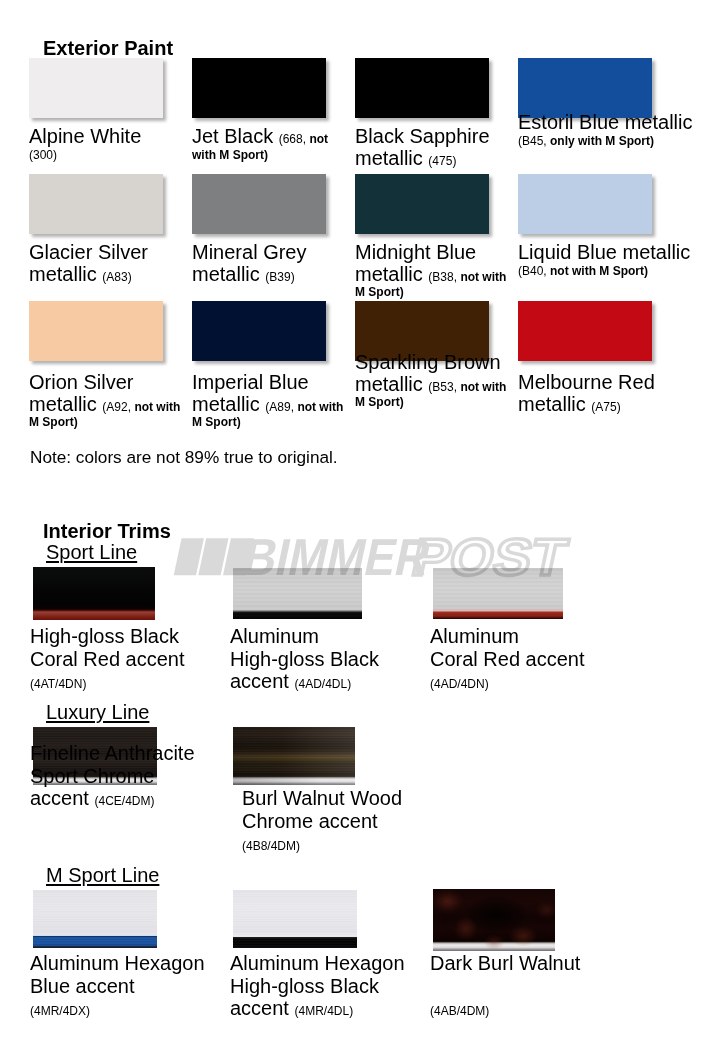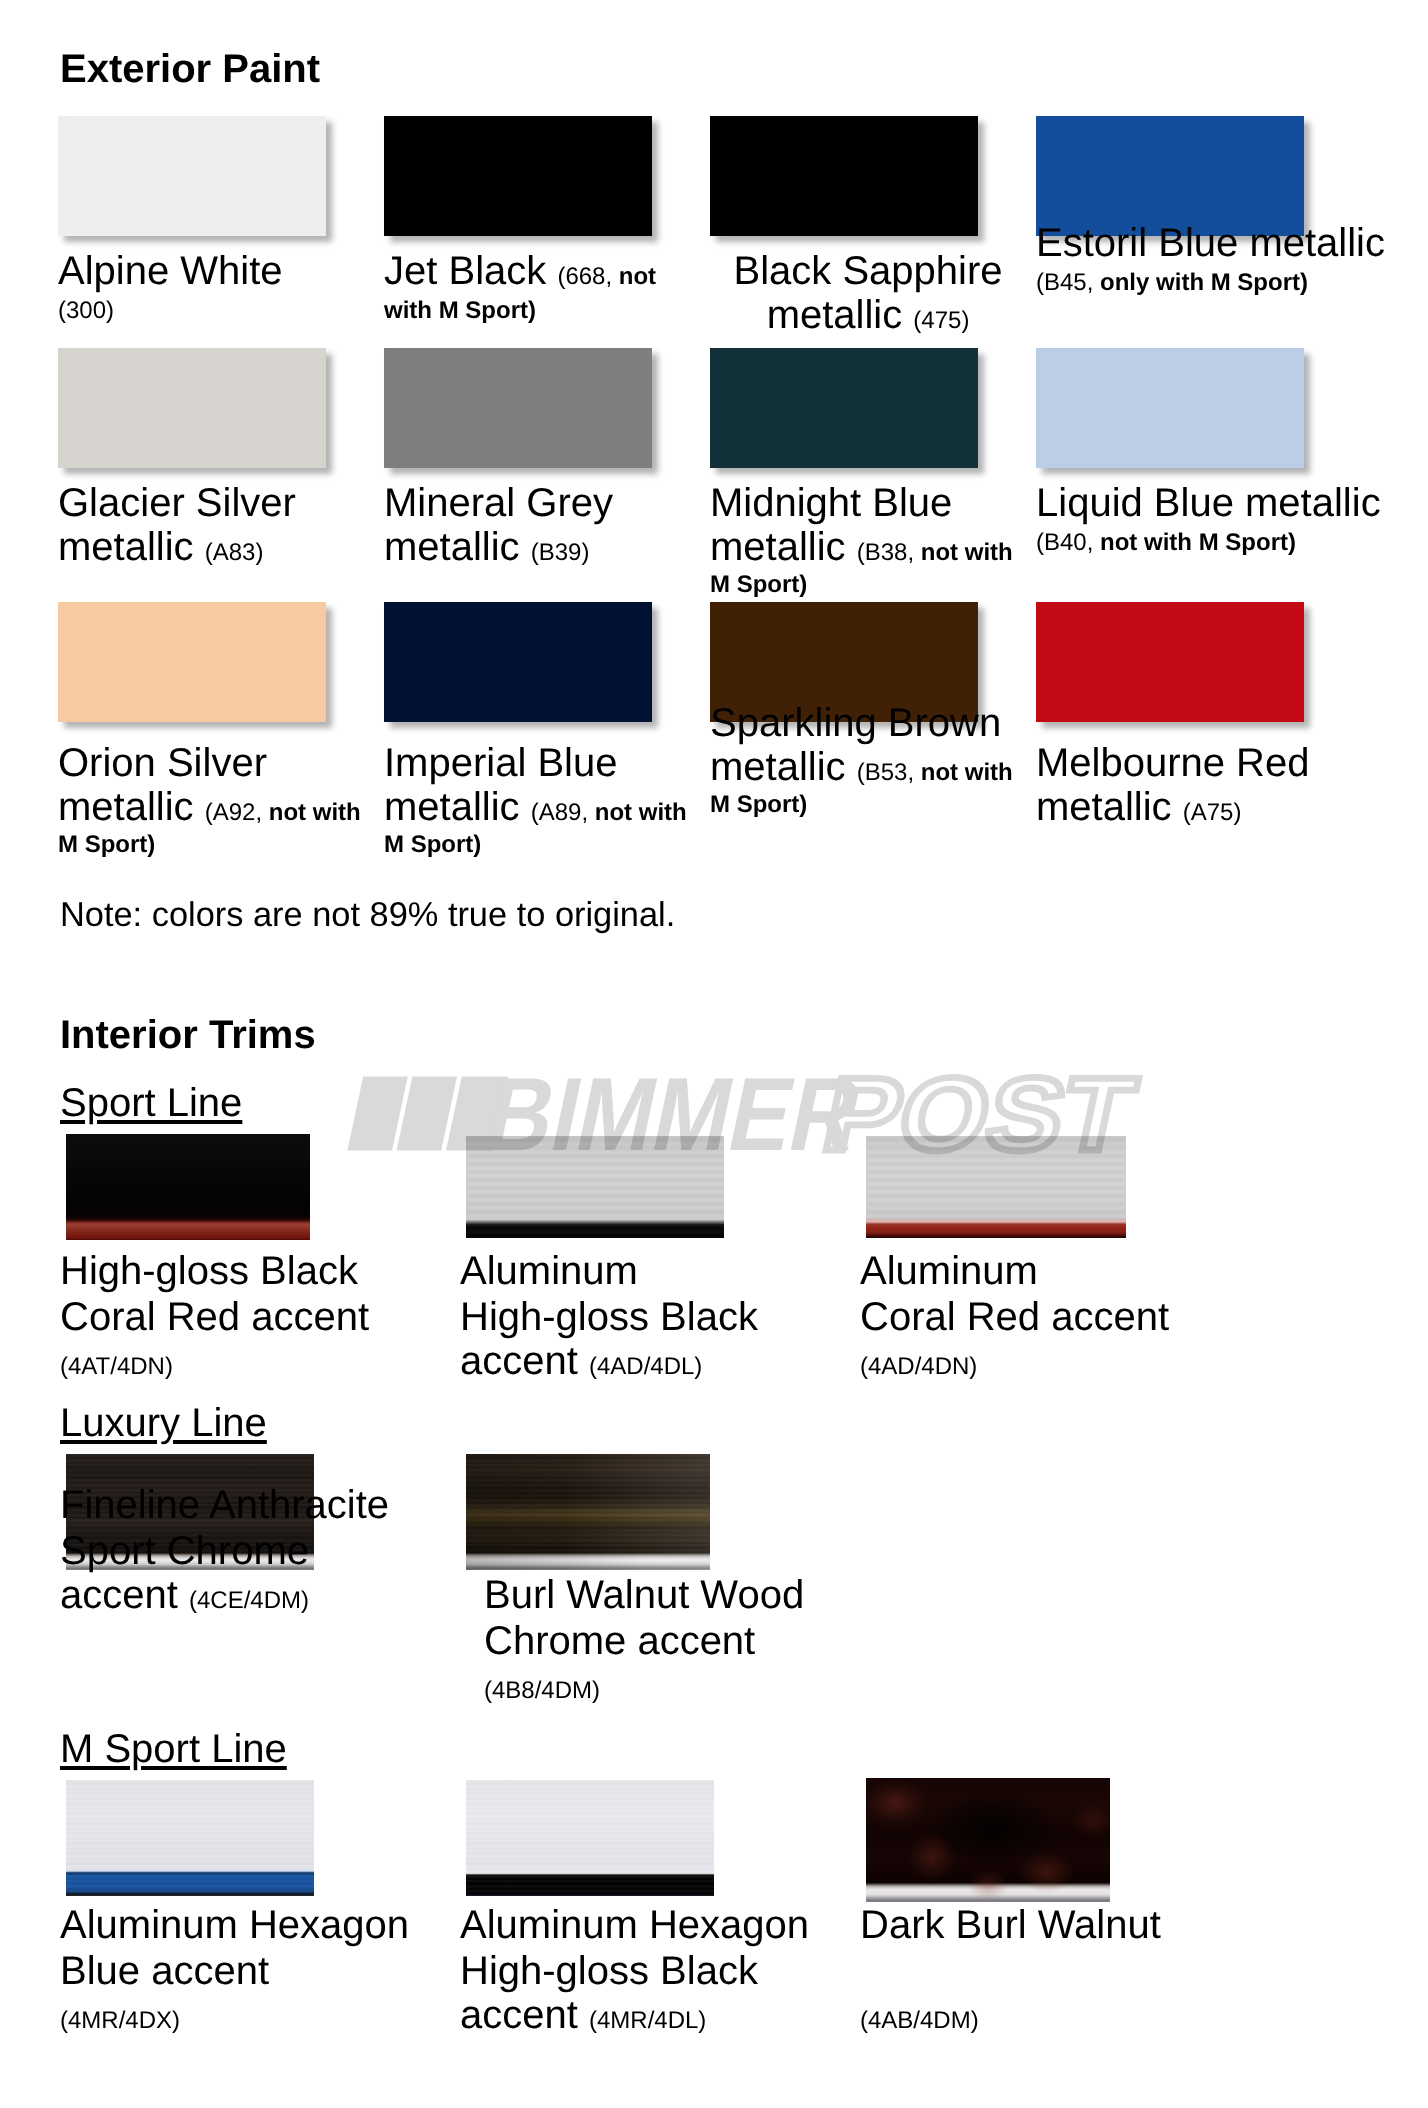--- a/index.html
+++ b/index.html
@@ -1,33 +1,33 @@
 <!DOCTYPE html>
 <html><head>
 <meta charset="utf-8">
 <title>Exterior Paint and Interior Trims</title>
 <style>
   html,body{margin:0;padding:0;}
   body{width:714px;height:1054px;background:#ffffff;
        font-family:"Liberation Sans",sans-serif;color:#000;overflow:hidden;}
   .page{position:relative;width:714px;height:1054px;}
-  .section-title{position:absolute;margin:0;font-size:20px;font-weight:bold;white-space:nowrap;line-height:20px;}
+  .section-title{position:absolute;margin:13px;font-size:20px;font-weight:bold;white-space:nowrap;line-height:20px;}
   .note{position:absolute;font-size:17.2px;white-space:nowrap;line-height:17px;}
 
   
   .paint-chip{position:absolute;width:134px;height:60px;box-shadow:3px 3px 3px rgba(0,0,0,0.30);}
   .paint-label{position:absolute;font-size:12px;line-height:14.4px;}
   .paint-name{font-size:20px;line-height:21.5px;}
   .paint-code{font-size:12px;line-height:14.4px;}
   .paint-code b{font-weight:bold;}
 
   
   .line-title{position:absolute;font-size:20px;line-height:20px;white-space:nowrap;
               text-decoration:underline;text-underline-offset:2px;
-              text-decoration-thickness:1.5px;}
+              text-decoration-thickness:1.5px;margin-left:16px;}
   .trim-swatch{position:absolute;overflow:hidden;}
   .trim-label{position:absolute;font-size:20px;line-height:22.7px;}
   .trim-name{font-size:20px;}
   .trim-code{font-size:12px;}
 
   
   .sw-gloss-black-coral-red{
     background:
       linear-gradient(to bottom,#0b0c0c 0%,#090a0a 20%,#050505 45%,#030303 70%,
         #0a0202 78%,#260605 81%,#6d2018 83%,#9c4034 85%,#8e3529 88%,
@@ -97,21 +97,21 @@
 <div class="page">
 
   <h2 class="section-title" style="left:30px;top:25px;">Exterior Paint</h2>
 
   <div id="paint-grid">
       <div class="paint-chip" style="left: 29px; top: 58px; background: rgb(239, 237, 238);"></div>
       <div class="paint-label" style="left: 29px; top: 126px; width: 158px;"><span class="paint-name">Alpine White </span><br><span class="paint-code">(300)</span></div>
       <div class="paint-chip" style="left: 192px; top: 58px; background: rgb(0, 0, 0);"></div>
       <div class="paint-label" style="left: 192px; top: 126px; width: 158px;"><span class="paint-name">Jet Black </span><span class="paint-code">(668,<b> not with M Sport)</b></span></div>
       <div class="paint-chip" style="left: 355px; top: 58px; background: rgb(0, 0, 0);"></div>
-      <div class="paint-label" style="left: 355px; top: 126px; width: 158px; text-align: center;"><span class="paint-name">Black Sapphire metallic </span><span class="paint-code">(475)</span></div>
+      <div class="paint-label" style="left: 355px; top: 126px; width: 158px;"><span class="paint-name">Black Sapphire metallic </span><span class="paint-code">(475)</span></div>
       <div class="paint-chip" style="left: 518px; top: 58px; background: rgb(18, 78, 155);"></div>
       <div class="paint-label" style="left: 518px; top: 112px; width: 190px;"><span class="paint-name">Estoril Blue metallic </span><br><span class="paint-code">(B45,<b> only with M Sport)</b></span></div>
       <div class="paint-chip" style="left: 29px; top: 174px; background: rgb(215, 211, 207);"></div>
       <div class="paint-label" style="left: 29px; top: 242px; width: 158px;"><span class="paint-name">Glacier Silver metallic </span><span class="paint-code">(A83)</span></div>
       <div class="paint-chip" style="left: 192px; top: 174px; background: rgb(126, 127, 129);"></div>
       <div class="paint-label" style="left: 192px; top: 242px; width: 158px;"><span class="paint-name">Mineral Grey metallic </span><span class="paint-code">(B39)</span></div>
       <div class="paint-chip" style="left: 355px; top: 174px; background: rgb(19, 49, 57);"></div>
       <div class="paint-label" style="left: 355px; top: 242px; width: 158px;"><span class="paint-name">Midnight Blue metallic </span><span class="paint-code">(B38,<b> not with M Sport)</b></span></div>
       <div class="paint-chip" style="left: 518px; top: 174px; background: rgb(187, 206, 230);"></div>
       <div class="paint-label" style="left: 518px; top: 242px; width: 190px;"><span class="paint-name">Liquid Blue metallic </span><br><span class="paint-code">(B40,<b> not with M Sport)</b></span></div>

